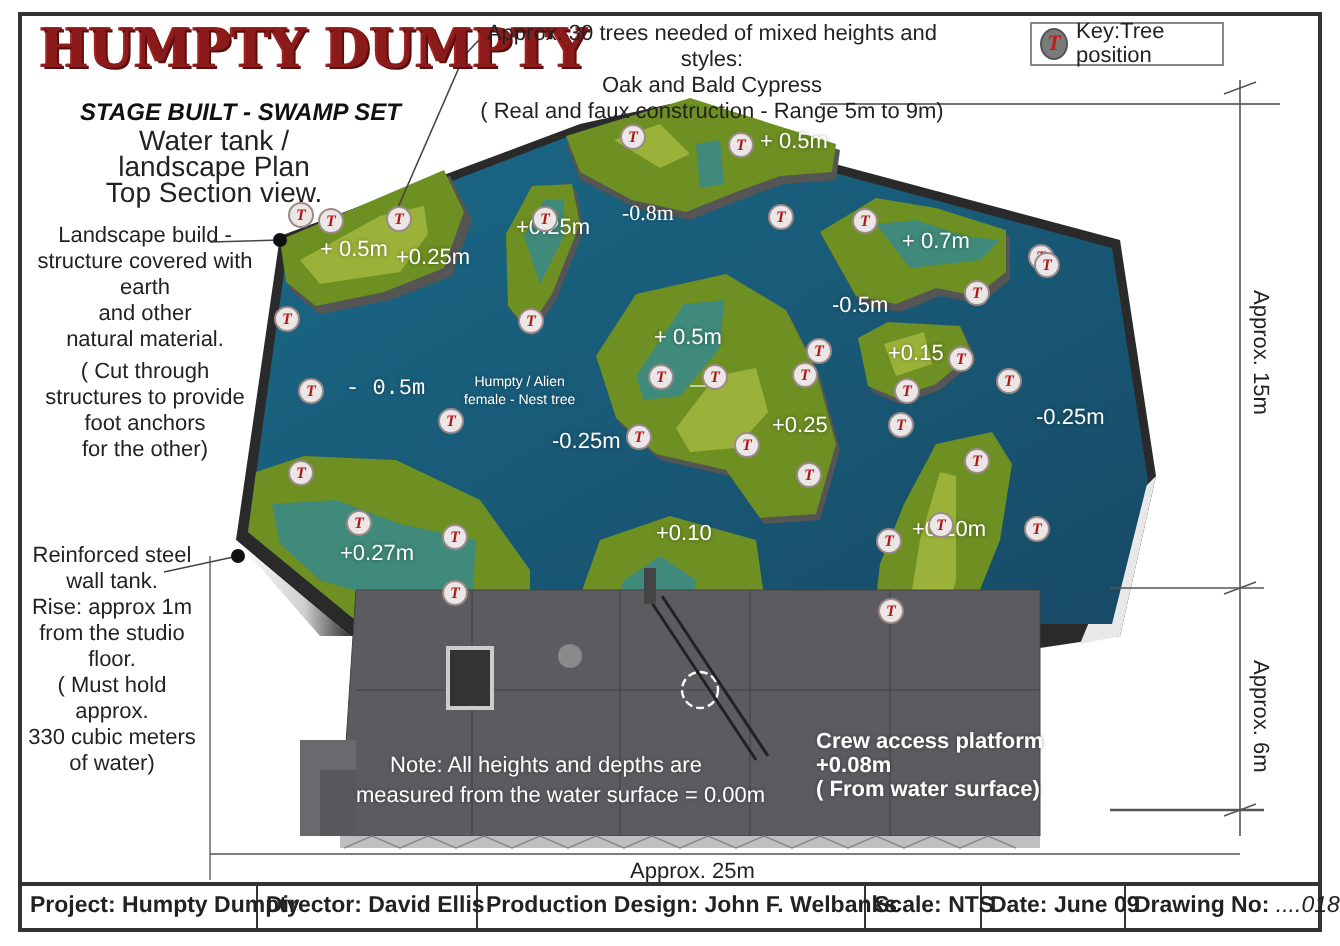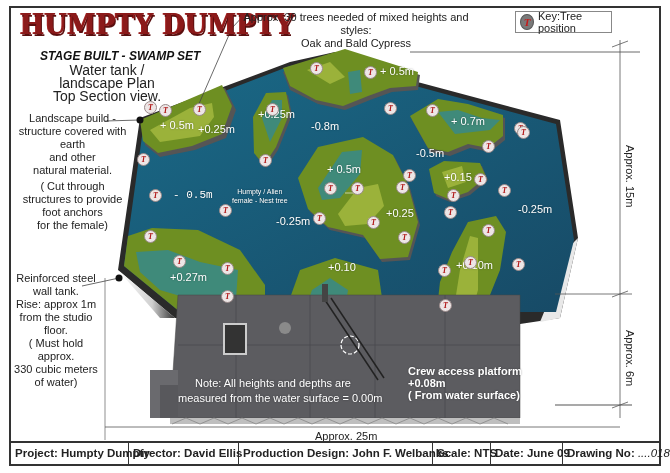--- a/index.html
+++ b/index.html
@@ -143,54 +143,55 @@
 <div class="logo">HUMPTY DUMPTY</div>
 <div class="subtitle">STAGE BUILT - SWAMP SET</div>
 <div class="desc">
   <div>Water tank / landscape Plan</div>
   <div>Top Section view.</div>
 </div>
 
 <div class="note" style="left:236px; top:11px; width:240px;">
   <div>Approx. 30 trees needed of mixed heights and styles:</div>
   <div>Oak and Bald Cypress</div>
+  <div>( Real and faux construction - Range 5m to 9m)</div>
 </div>
 
 <div class="key">
   <span class="tree-marker">T</span>
   <span>Key:Tree position</span>
 </div>
 
 <div class="note" style="left:10px; top:112px; width:125px;">
   <div>Landscape build -</div>
   <div>structure covered with earth</div>
   <div>and other</div>
   <div>natural material.</div>
   <div style="margin-top:3px">( Cut through</div>
   <div>structures to provide</div>
   <div>foot anchors</div>
-  <div>for the female)</div>
+  <div>for the other)</div>
 </div>
 
 <div class="note" style="left:12px; top:272px; width:88px;">
   <div>Reinforced steel</div>
   <div>wall tank.</div>
   <div>Rise: approx 1m</div>
   <div>from the studio</div>
   <div>floor.</div>
   <div>( Must hold approx.</div>
   <div>330 cubic meters</div>
   <div>of water)</div>
 </div>
 
 <div id="elev-layer">
     <div class="label" style="left: 160px; top: 119px;">+ 0.5m</div>
     <div class="label" style="left: 198px; top: 123px;">+0.25m</div>
     <div class="label" style="left: 258px; top: 108px;">+0.25m</div>
-    <div class="label" style="left: 311px; top: 120px;">-0.8m</div>
+    <div class="label" style="left: 311px; top: 101px; font-family: Liberation Serif, serif;">-0.8m</div>
     <div class="label" style="left: 380px; top: 65px;">+ 0.5m</div>
     <div class="label" style="left: 451px; top: 115px;">+ 0.7m</div>
     <div class="label" style="left: 416px; top: 147px;">-0.5m</div>
     <div class="label" style="left: 444px; top: 171px;">+0.15</div>
     <div class="label" style="left: 173px; top: 189px; font-family: Liberation Mono, monospace;">- 0.5m</div>
     <div class="label" style="left: 327px; top: 163px;">+ 0.5m</div>
     <div class="label" style="left: 386px; top: 207px;">+0.25</div>
     <div class="label" style="left: 276px; top: 215px;">-0.25m</div>
     <div class="label" style="left: 518px; top: 203px;">-0.25m</div>
     <div class="label" style="left: 456px; top: 259px;">+0.10m</div>

